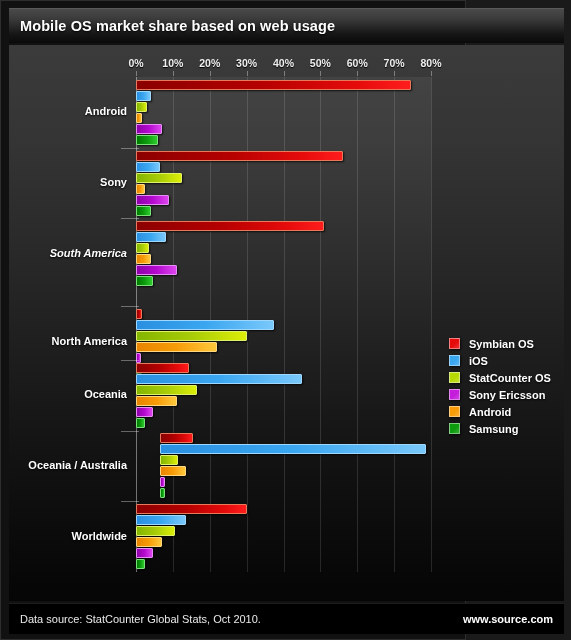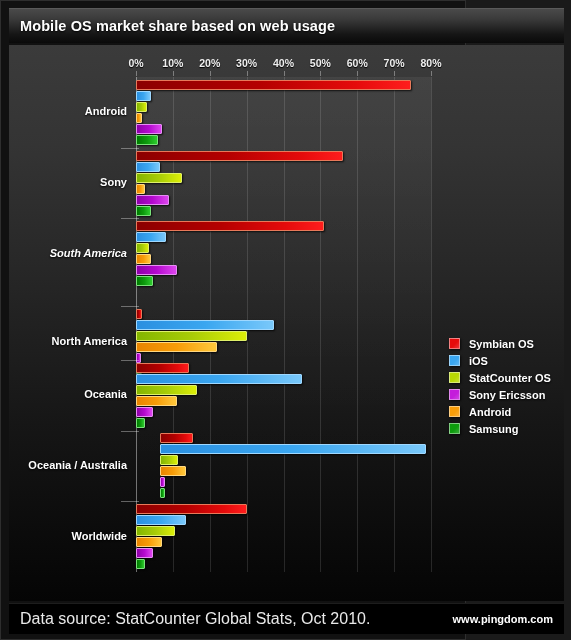--- a/index.html
+++ b/index.html
@@ -137,21 +137,21 @@
   
   #footer {
     position: absolute;
     left: 8px; top: 602px;
     width: 555px; height: 31px;
     background: #000;
     display: flex; align-items: center; justify-content: space-between;
     padding: 0 11px;
     border-top: 1px solid #1d1d1d;
   }
-  #source-text { color: #e9e9e9; font-size: 16px; }
+  #source-text { color: #e9e9e9; font-size: 11px; }
   #site-text { color: #fff; font-size: 11px; font-weight: bold; }
 </style>
 </head>
 <body>
 
 <div id="app">
 
   <div id="header">
     <div id="title">Mobile OS market share based on web usage</div>
   </div>
@@ -372,16 +372,16 @@
         <div class="legend-item">
           <div class="legend-swatch" style="background: linear-gradient(135deg, rgb(13, 156, 13) 0%, rgb(13, 156, 13) 55%, rgba(255, 255, 255, 0.35) 140%) rgb(13, 156, 13);"></div>
           <div class="legend-label">Samsung</div>
         </div>
       </div>
 
   </div>
 
   <div id="footer">
     <div id="source-text">Data source: StatCounter Global Stats, Oct 2010.</div>
-    <div id="site-text">www.pingdom.com</div>
+    <div id="site-text">www.source.com</div>
   </div>
 
 </div>
 
 </body></html>

